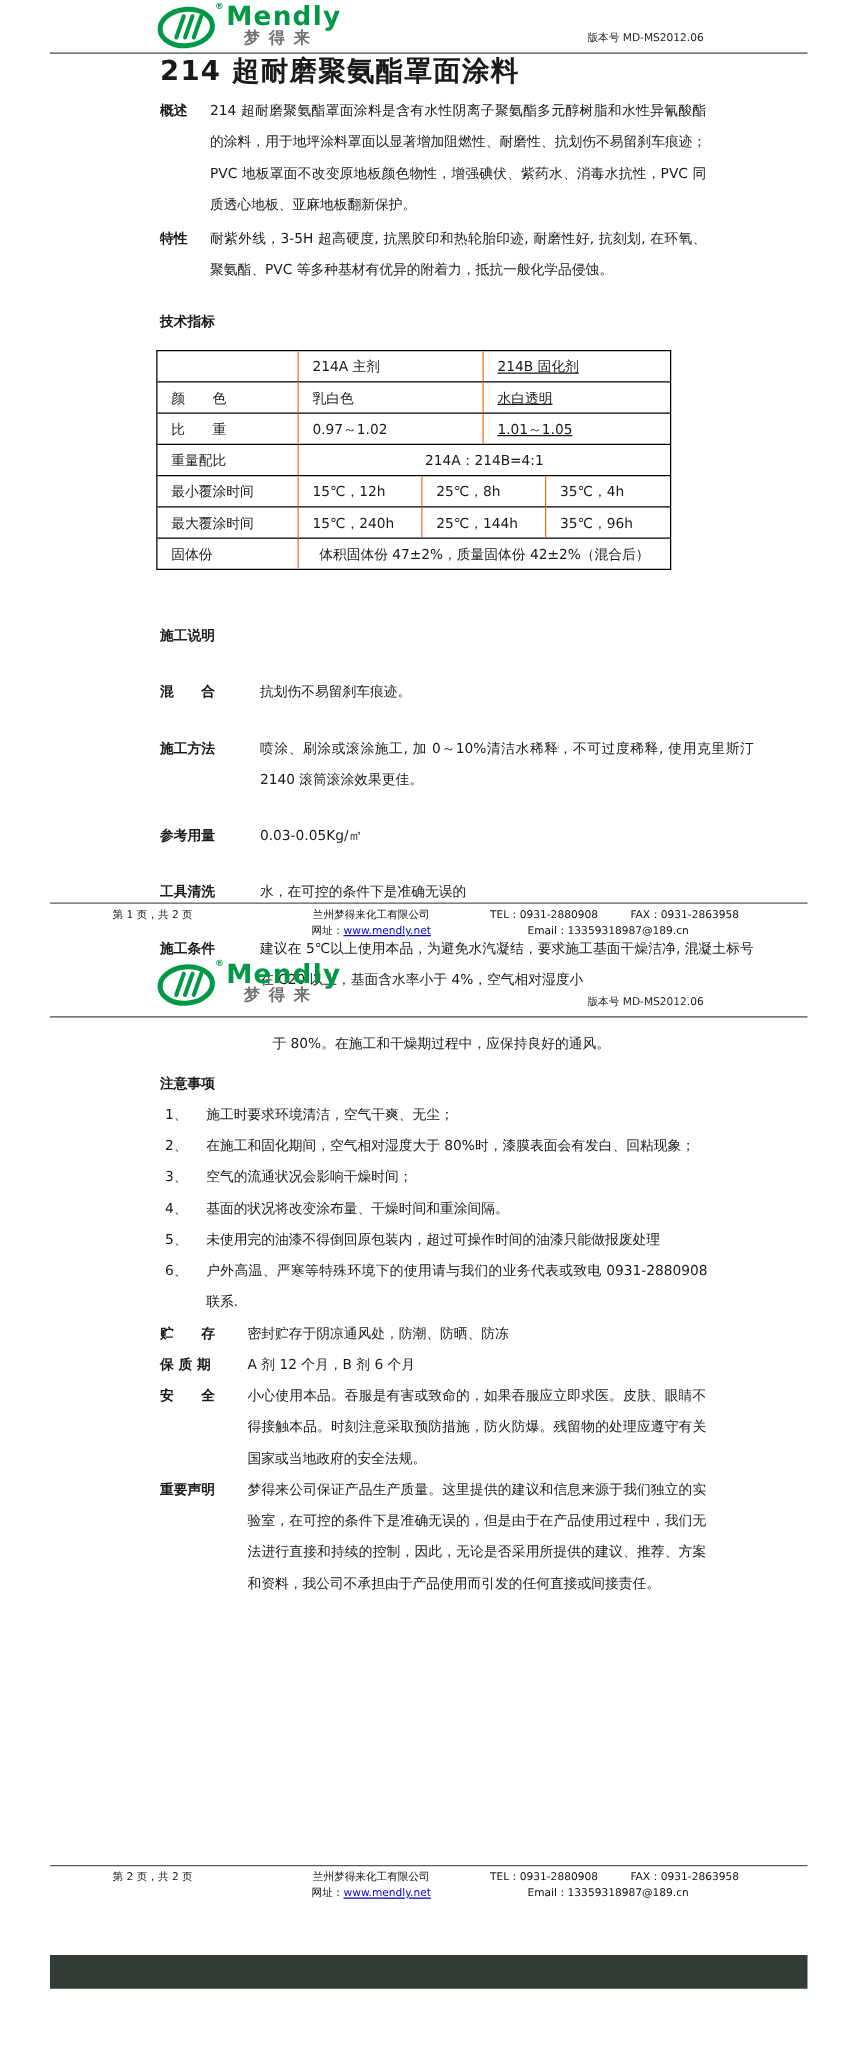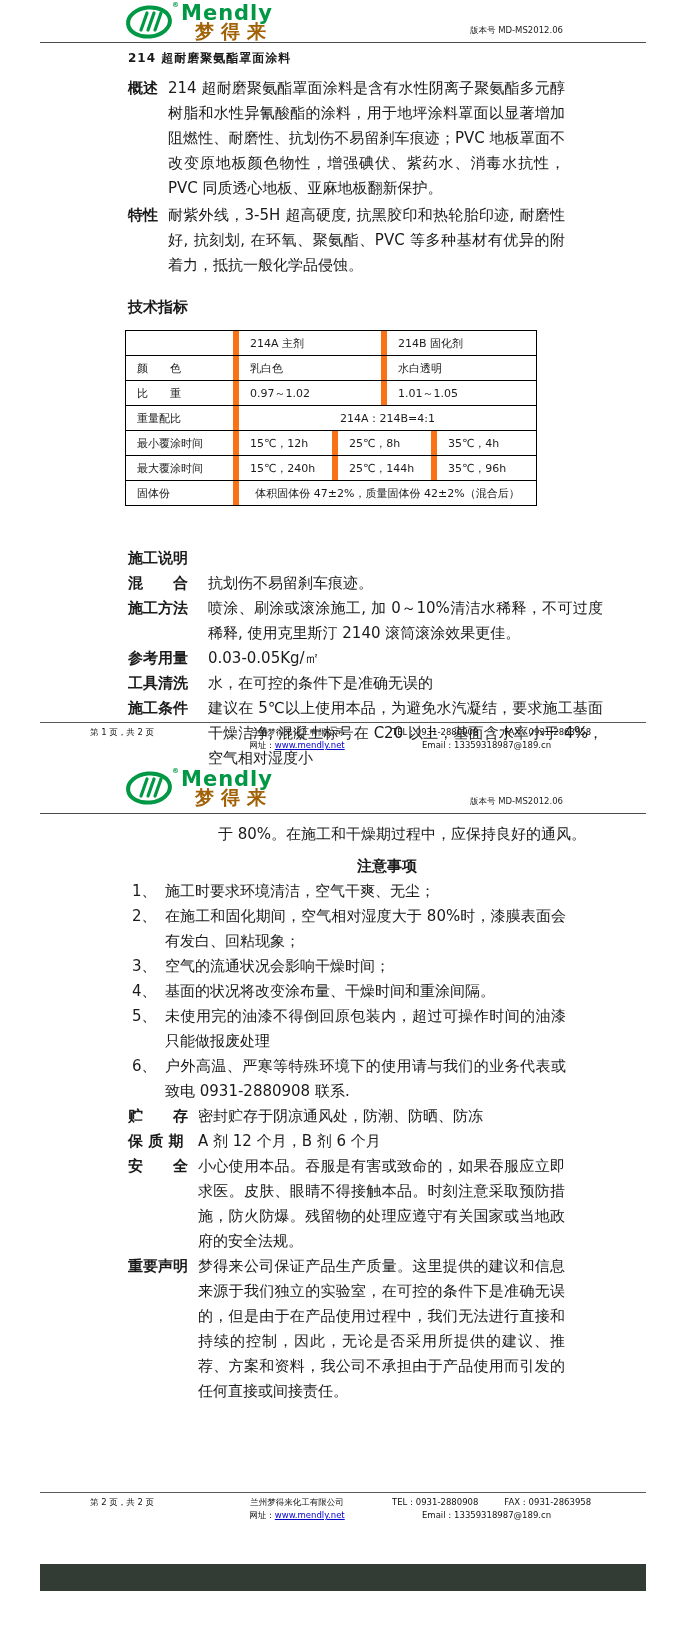--- a/index.html
+++ b/index.html
@@ -12,45 +12,45 @@
 
   
   .hdr{position:relative;height:42px;border-bottom:1px solid #4a4a4a;}
   .hdr2{height:53px;}
   .logo{position:absolute;left:85px;top:3px;display:flex;align-items:flex-start;}
   .hdr2 .logo{top:9px;}
   .logo-mark{position:relative;width:52px;height:38px;}
   .reg{position:absolute;right:-2px;top:-2px;font-size:7px;color:#009845;font-weight:bold;}
   .logo-text{margin-left:4px;}
   .logo-name{color:#009845;font-weight:800;font-size:21px;line-height:20px;letter-spacing:1px;}
-  .logo-cn{color:#a16207;font-weight:bold;font-size:19px;letter-spacing:7px;margin-left:14px;line-height:16px;}
+  .logo-cn{color:#737373;font-weight:bold;font-size:13px;letter-spacing:7px;margin-left:14px;line-height:16px;}
   .version{position:absolute;right:83px;bottom:5px;font-size:8.5px;color:#222;}
 
   
-  .title{margin:4px 0 0 88px;font-size:12px;font-weight:bold;letter-spacing:1px;line-height:22px;}
-  .flow{font-size:15px;line-height:25px;}
+  .title{margin:4px 0 0 88px;font-size:22px;font-weight:bold;letter-spacing:1px;line-height:22px;}
+  .flow{font-size:11px;line-height:25px;}
   .sec{display:flex;margin-left:88px;width:437px;}
   .sec-label{width:40px;font-weight:bold;flex-shrink:0;}
   .sec-text{flex:1;text-align:justify;}
   .h-bold{margin-left:88px;font-weight:bold;}
 
   
   .spec-table{margin:10px 0 0 85px;width:410px;border:1px solid #000;font-size:11px;}
   .t-row{display:flex;border-bottom:1px solid #000;height:24px;}
   .t-row:last-child{border-bottom:none;}
-  .t-cell{display:flex;align-items:center;padding-left:11px;border-right:6px solid #f97316;box-sizing:border-box;}
+  .t-cell{display:flex;align-items:center;padding-left:11px;border-right:1px solid #f97316;box-sizing:border-box;}
   .t-cell.last{border-right:none;}
   .t-lab{width:113px;}
   .w2{width:148px;}
-  .w2b{width:149px;}
+  .w2b{width:149px;text-decoration:underline;}
   .w3{width:99px;}
   .wfull{width:297px;justify-content:center;padding-left:0;}
 
   .construction{margin-left:88px;}
-  .ci{display:flex;width:475px;}
+  .ci{display:flex;width:475px;margin-top:20px;}
   .ci-label{width:80px;font-weight:bold;flex-shrink:0;}
   .ci-text{flex:1;text-align:justify;}
 
   
   .cont-line{margin:8px 0 0 178px;}
   .notes{margin-left:92px;}
   .note{display:flex;width:434px;}
   .note-num{width:33px;flex-shrink:0;}
   .note-text{flex:1;text-align:justify;}
   .info{margin-left:88px;}
@@ -209,21 +209,21 @@
         <div class="logo-text">
           <div class="logo-name">Mendly</div>
           <div class="logo-cn">梦得来</div>
         </div>
       </div>
       <div class="version">版本号 MD-MS2012.06</div>
     </div>
 
     <div class="flow">
       <div class="cont-line">于 80%。在施工和干燥期过程中，应保持良好的通风。</div>
-      <div class="h-bold" style="margin-top:7px;text-align:center;">注意事项</div>
+      <div class="h-bold" style="margin-top:7px;">注意事项</div>
 
       <div class="notes">
         <div class="note">
           <div class="note-num">1、</div>
           <div class="note-text">施工时要求环境清洁，空气干爽、无尘；</div>
         </div>
         <div class="note">
           <div class="note-num">2、</div>
           <div class="note-text">在施工和固化期间，空气相对湿度大于 80%时，漆膜表面会有发白、回粘现象；</div>
         </div>

